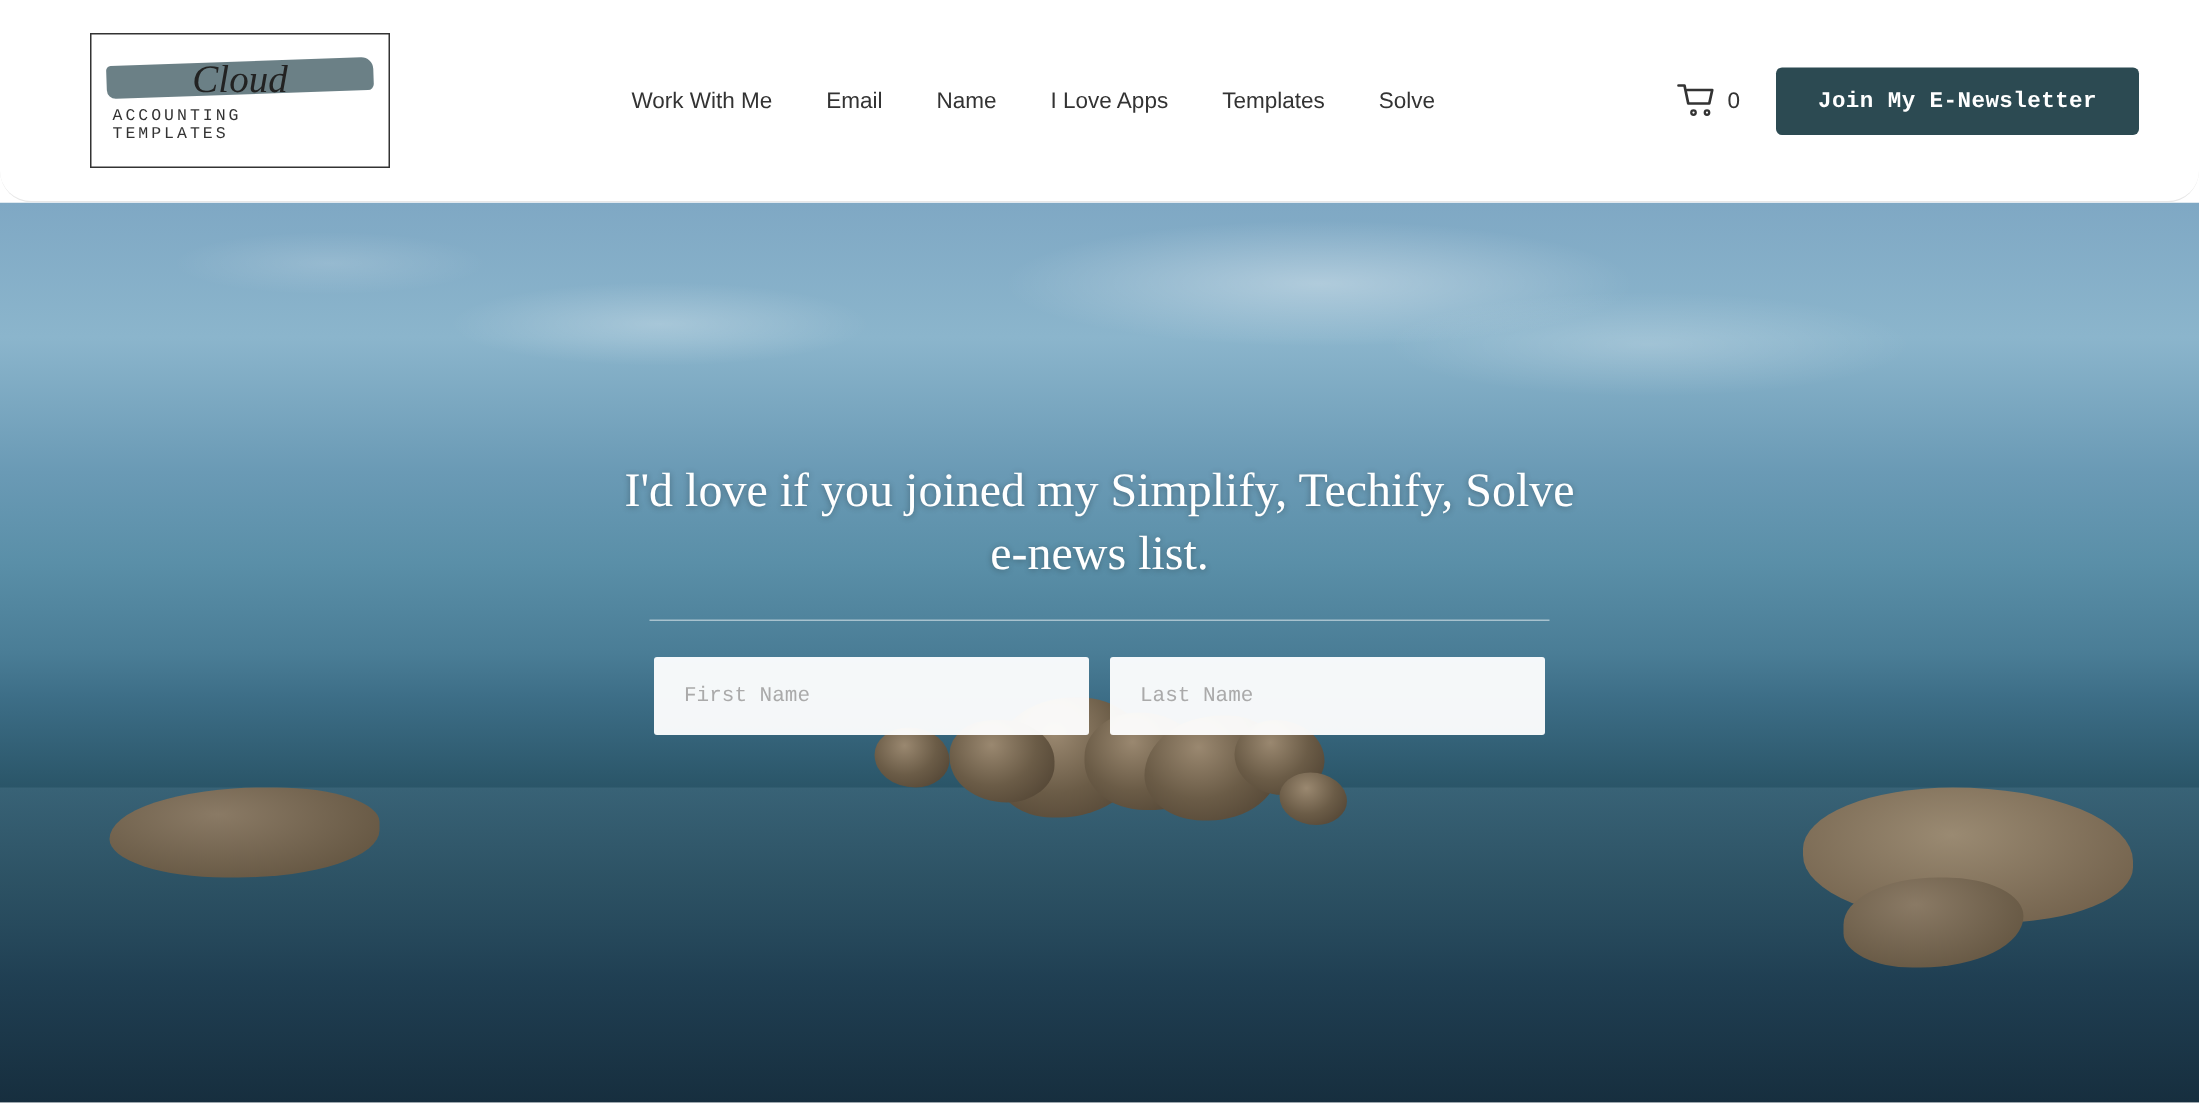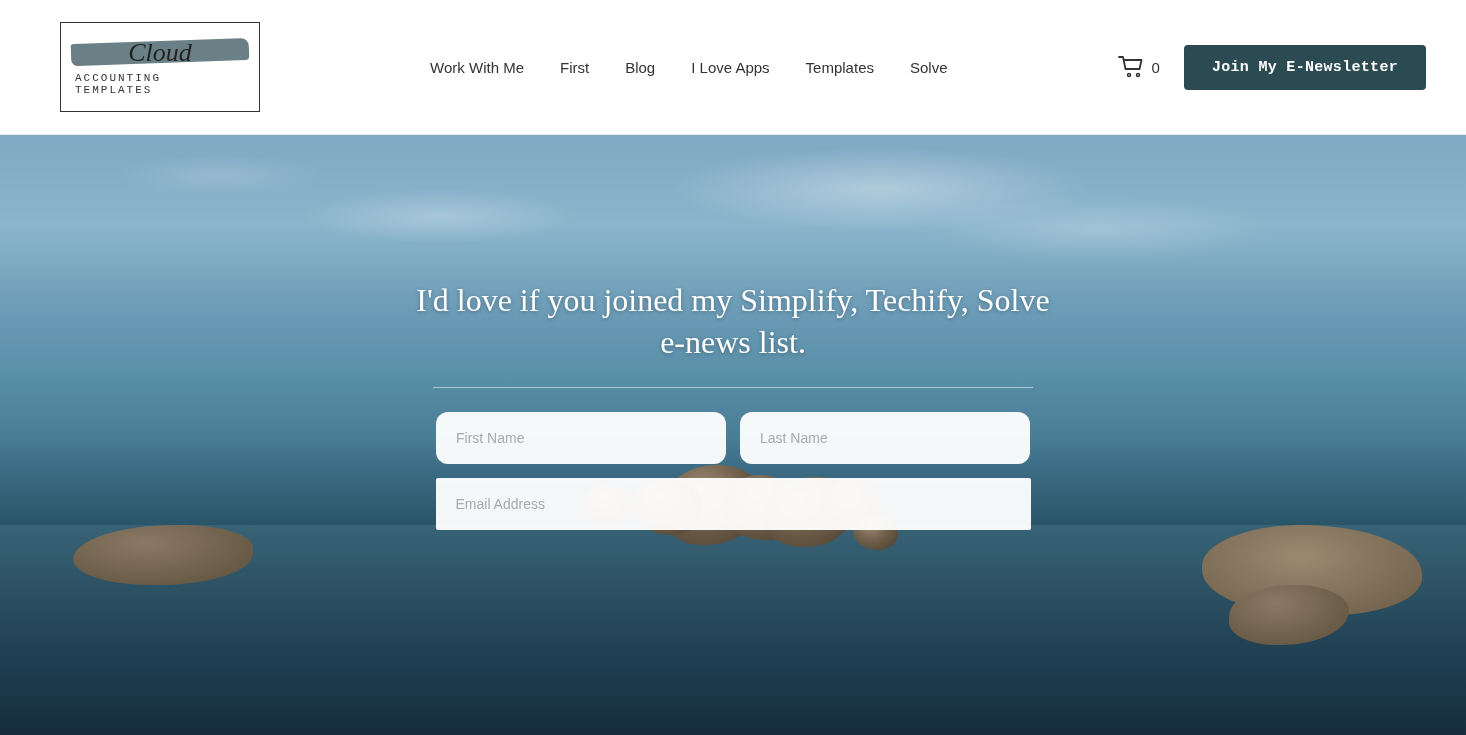--- a/index.html
+++ b/index.html
@@ -15,20 +15,21 @@
     header {
       background: #ffffff;
       height: 135px;
       display: flex;
       align-items: center;
       justify-content: space-between;
       padding: 0 40px 0 60px;
       border-bottom: 1px solid #e8e8e8;
       position: relative;
       z-index: 10;
+      border-radius: 21px;
     }
 
     .logo-container {
       width: 200px;
       height: 90px;
       border: 1.5px solid #333;
       display: flex;
       flex-direction: column;
       align-items: center;
       justify-content: center;
@@ -277,25 +278,25 @@
     .form-row {
       display: flex;
       gap: 14px;
       justify-content: center;
       margin-bottom: 14px;
     }
 
     .form-input {
       background: rgba(255,255,255,0.95);
       border: none;
-      border-radius: 12px;
+      border-radius: 2px;
       padding: 18px 20px;
       font-size: 14px;
       color: #888;
-      font-family: Liberation Sans, sans-serif;
+      font-family: Liberation Mono, monospace;
       width: 290px;
       outline: none;
     }
 
     .form-input-full {
       background: rgba(255,255,255,0.95);
       border: none;
       border-radius: 2px;
       padding: 18px 20px;
       font-size: 14px;
@@ -318,22 +319,22 @@
 <header>
 
   <div class="logo-container">
     <div class="logo-brush"></div>
     <span class="logo-cloud">Cloud</span>
     <span class="logo-subtitle">Accounting Templates</span>
   </div>
 
   <nav>
     <a class="nav-link">Work With Me</a>
-    <a class="nav-link">First</a>
-    <a class="nav-link">Blog</a>
+    <a class="nav-link">Email</a>
+    <a class="nav-link">Name</a>
     <a class="nav-link">I Love Apps</a>
     <a class="nav-link">Templates</a>
     <a class="nav-link">Solve</a>
   </nav>
 
   <div class="header-right">
     <div class="cart-container">
       <svg class="cart-icon-svg" viewBox="0 0 28 22" fill="none" xmlns="http://www.w3.org/2000/svg">
         <path d="M1 1h4l2.5 12h14l2-9H7" stroke="#333" stroke-width="1.8" stroke-linecap="round" stroke-linejoin="round"></path>
         <circle cx="11" cy="19" r="1.5" stroke="#333" stroke-width="1.5"></circle>
@@ -366,16 +367,15 @@
 
   <div class="hero-content">
     <h1 class="hero-title">I'd love if you joined my Simplify, Techify, Solve e-news list.</h1>
     <div class="hero-divider"></div>
 
     <div class="form-row">
       <input type="text" class="form-input" placeholder="First Name" style="">
       <input type="text" class="form-input" placeholder="Last Name" style="">
     </div>
 
-    <input type="email" class="form-input-full" placeholder="Email Address" style="">
   </div>
 
 </section>
 
 </body></html>

